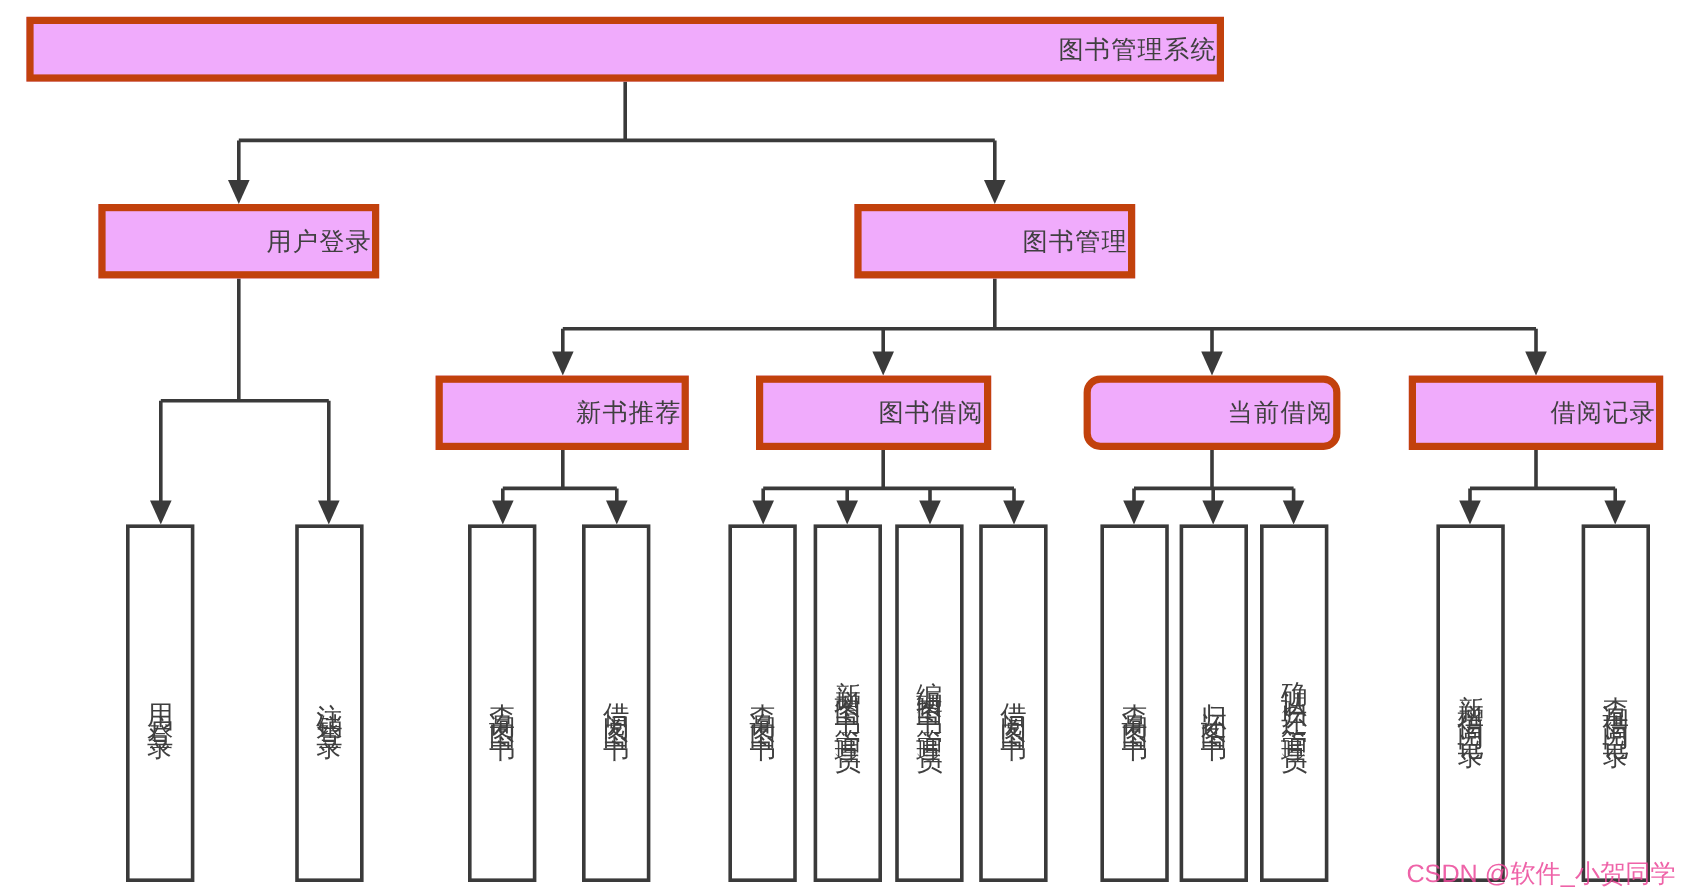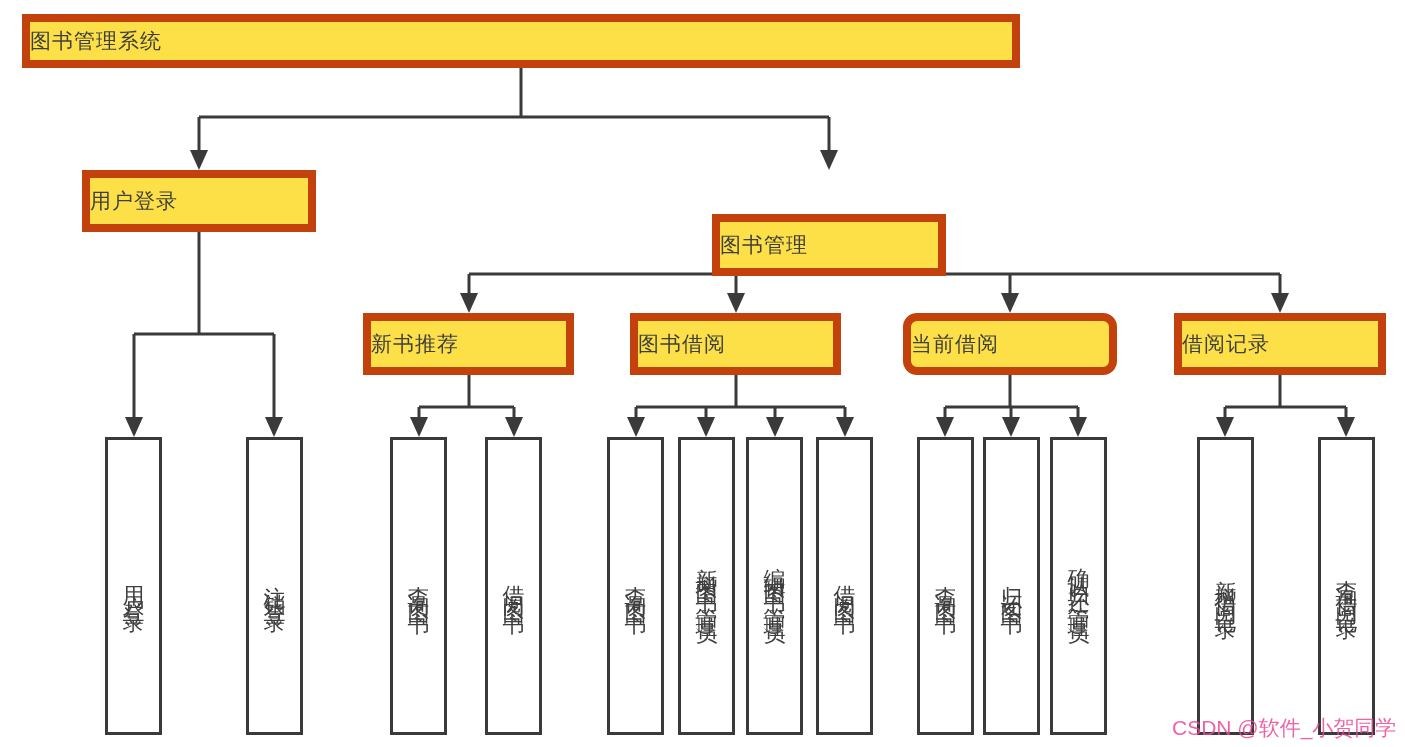--- a/index.html
+++ b/index.html
@@ -3,40 +3,40 @@
 <meta charset="utf-8">
 <title>图书管理系统</title>
 <style>
   html,body{margin:0;padding:0;background:#ffffff;}
   .canvas{
     position:relative;width:1405px;height:747px;background:#ffffff;overflow:hidden;
     font-family:"Liberation Sans","DejaVu Sans",sans-serif;
   }
   svg.connectors{position:absolute;left:0;top:0;pointer-events:none;}
   .hbox{
-    position:absolute;box-sizing:border-box;border:8px solid #c2410c;background:#fde047;
-    display:flex;align-items:center;justify-content:flex-start;
+    position:absolute;box-sizing:border-box;border:6px solid #c2410c;background:#f0abfc;
+    display:flex;align-items:center;justify-content:flex-end;
     color:#3f3f3f;font-size:21px;letter-spacing:1px;
   }
   .vbox{
     position:absolute;box-sizing:border-box;border:3px solid #3a3a3a;background:#ffffff;
     display:flex;align-items:center;justify-content:center;
     color:#3f3f3f;font-size:22px;
   }
   .vtext{
     writing-mode:vertical-rl;text-orientation:mixed;letter-spacing:9px;line-height:1;
     white-space:nowrap;
   }
   .vtext.long{letter-spacing:8px;}
   
   .b-root    {left:22px;  top:14px;  width:998px; height:54px;}
   .b-l2-user {left:82px;  top:170px; width:234px; height:62px;}
-  .b-l2-book {left:712px; top:170px; width:234px; height:62px;margin-top:44px;}
+  .b-l2-book {left:712px; top:170px; width:234px; height:62px;}
   .b-l3-new    {left:363px;  top:313px; width:211px; height:62px;}
-  .b-l3-borrow {left:630px;  top:313px; width:211px; height:62px;}
+  .b-l3-borrow {left:630px;  top:313px; width:196px; height:62px;}
   .b-l3-current{left:903px;  top:313px; width:214px; height:62px;border-radius:14px;}
   .b-l3-record {left:1174px; top:313px; width:212px; height:62px;}
   
   .v1 {left:105px;}  .v2 {left:246px;}
   .v3 {left:390px;}  .v4 {left:485px;}
   .v5 {left:607px;}  .v6 {left:678px;}  .v7 {left:746px;}  .v8 {left:816px;}
   .v9 {left:917px;}  .v10{left:983px;}  .v11{left:1050px;}
   .v12{left:1197px;} .v13{left:1318px;}
   .vbox{top:437px;width:57px;height:298px;}
   .watermark{

